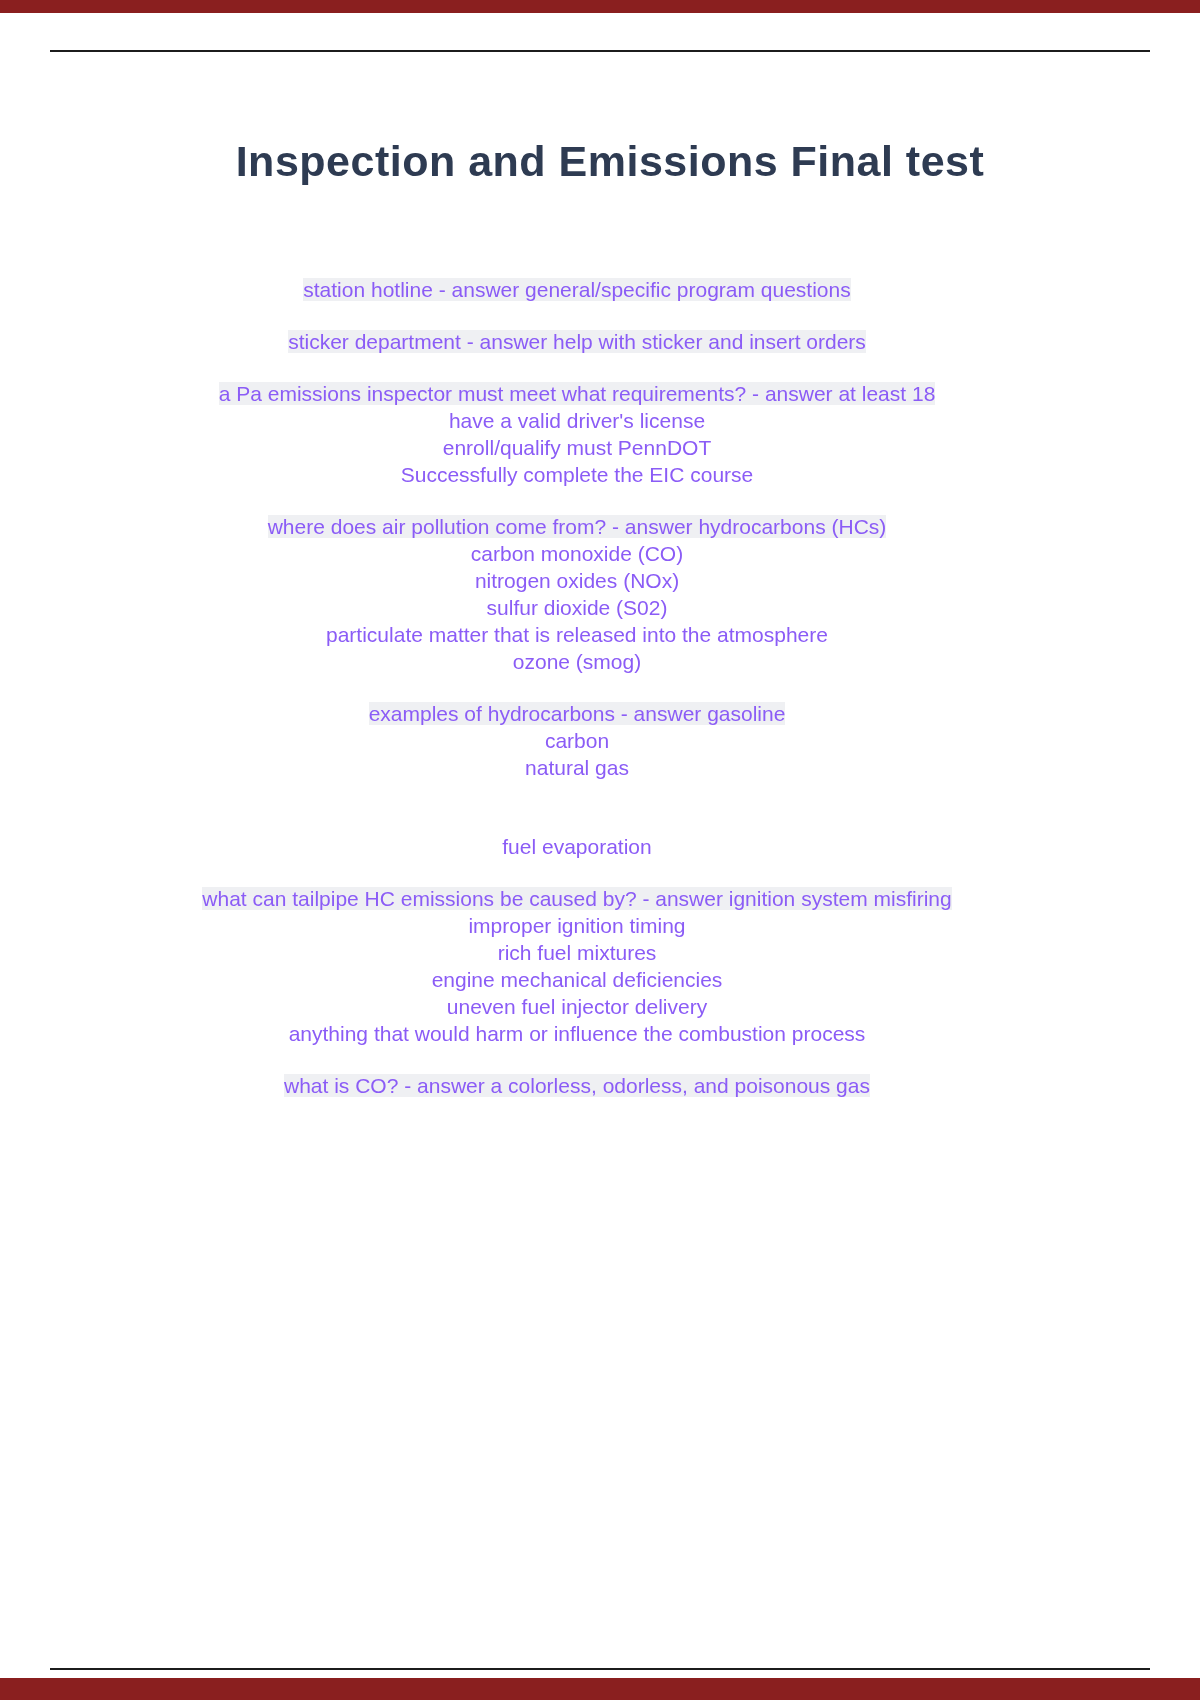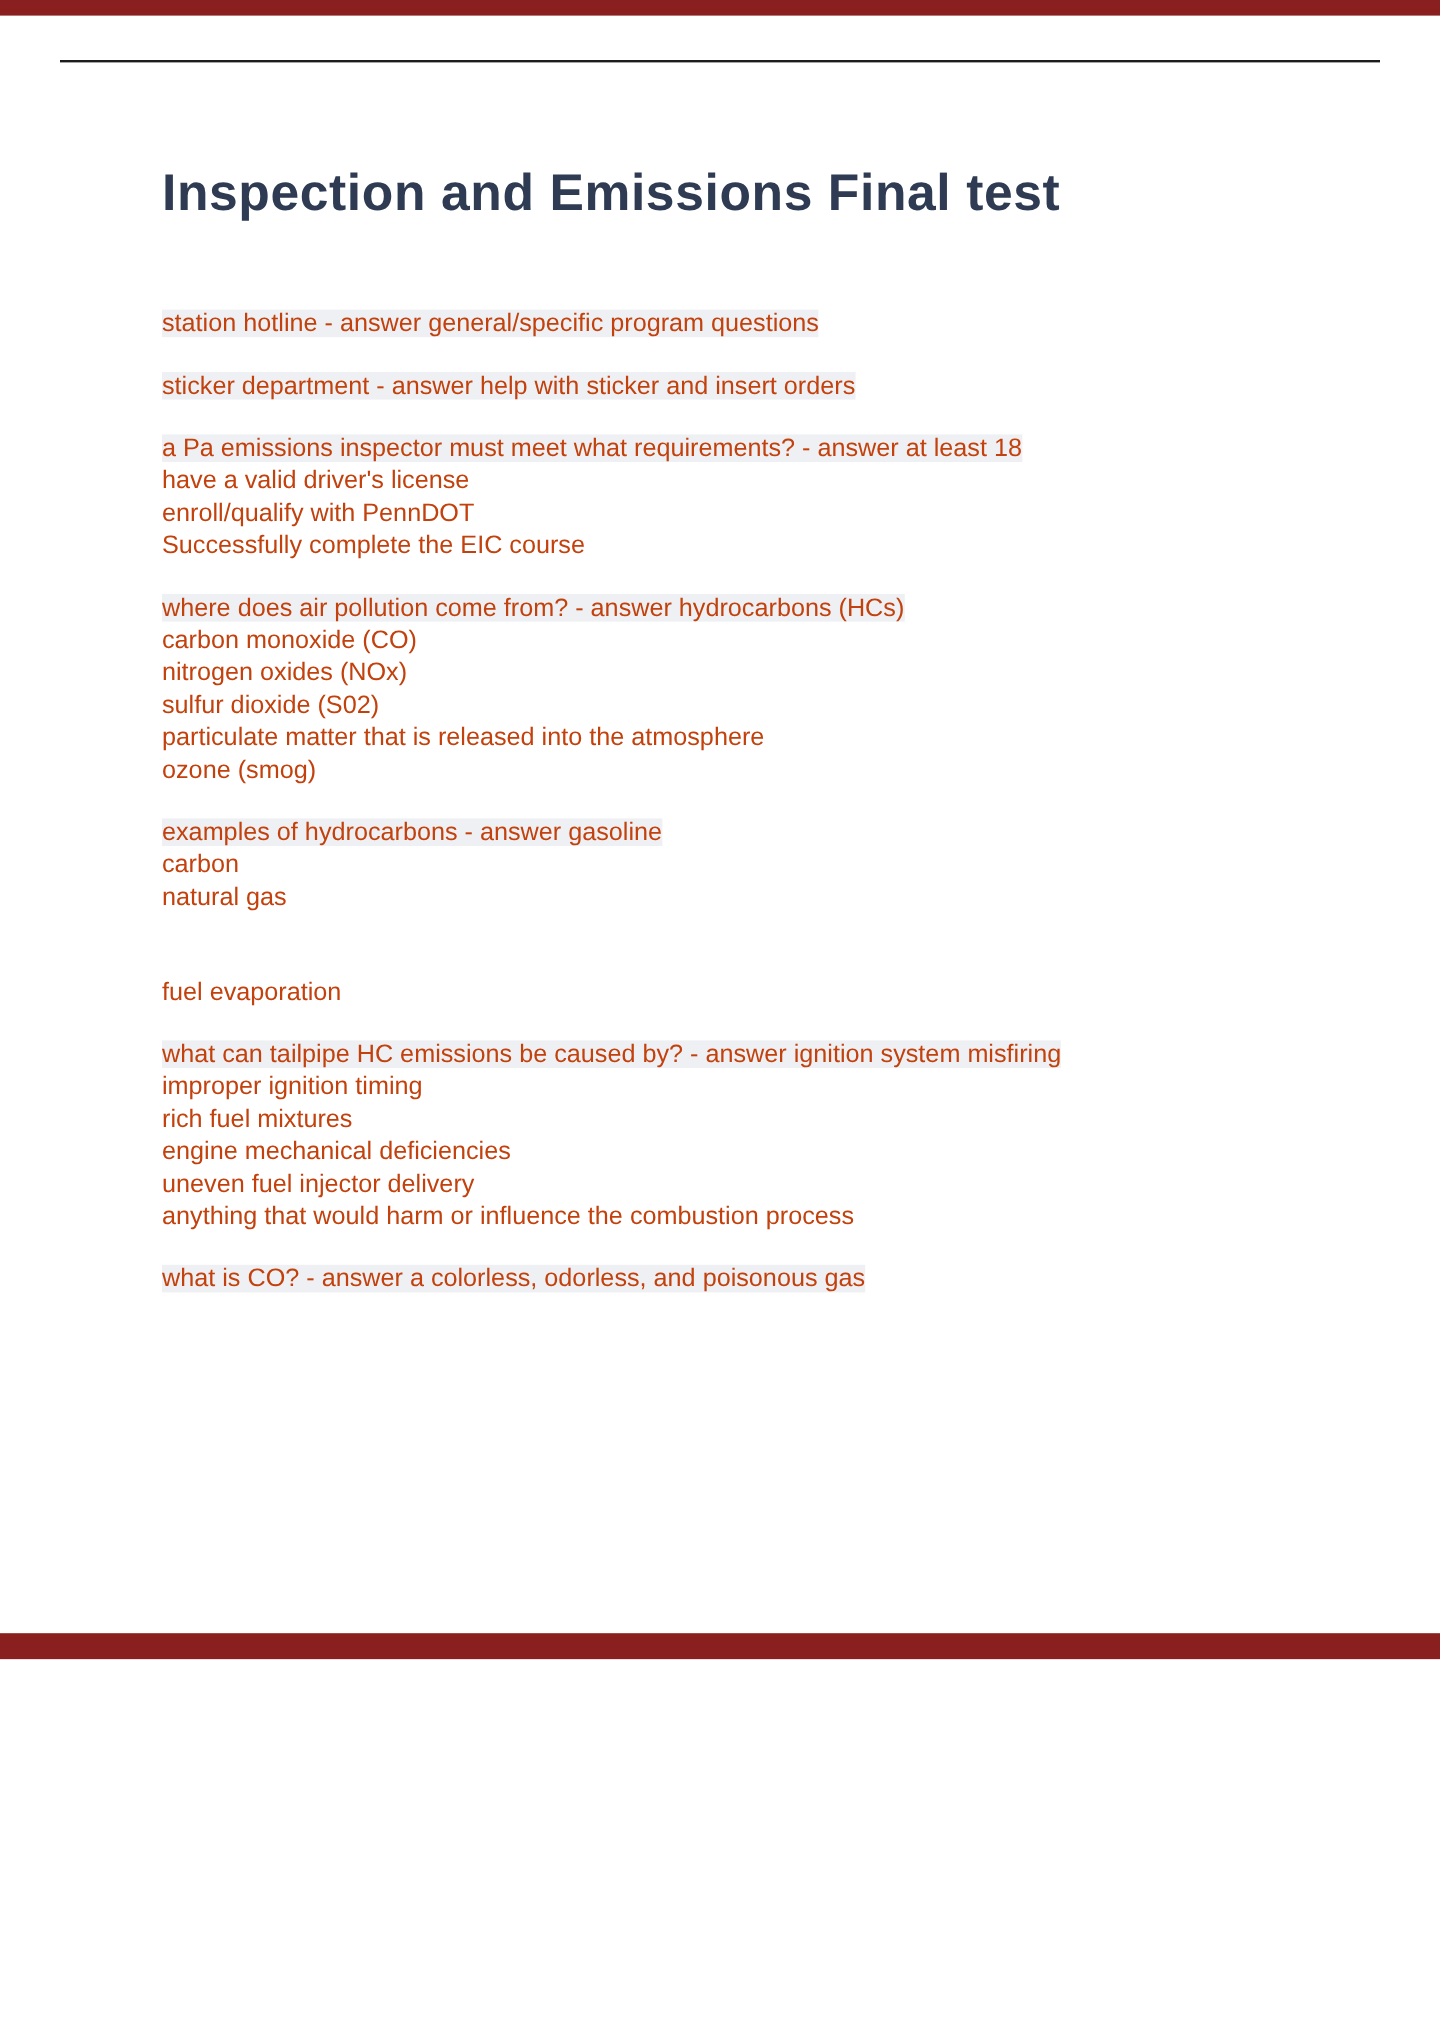--- a/index.html
+++ b/index.html
@@ -5,23 +5,24 @@
   * { margin: 0; padding: 0; box-sizing: border-box; }
   html, body { background: #ffffff; }
   body {
     font-family: "Liberation Sans", sans-serif;
     width: 1200px;
     margin: 0 auto;
   }
   .page {
     position: relative;
     width: 1200px;
-    height: 1383px;
+    height: 1700px;
     background: #ffffff;
     overflow: hidden;
+    text-align: center;
   }
   .border-bar {
     position: absolute;
     left: 0;
     width: 1200px;
     background: #8a1f1f;
   }
   .border-bar.top { top: 0; height: 13px; }
   .border-bar.bottom { bottom: 0; height: 22px; }
   .rule {
@@ -40,25 +41,25 @@
     width: 950px;
     font-size: 43px;
     line-height: 1.15;
     font-weight: bold;
     color: #2e3b52;
     letter-spacing: 0.5px;
   }
   .content {
     position: absolute;
     left: 135px;
-    top: 256px;
+    top: 276px;
     width: 884px;
     font-size: 21px;
     line-height: 27px;
-    color: #c2410c;
+    color: #8b5cf6;
   }
   .qa-block {
     margin: 0 0 25px 0;
   }
   .qa-line {
     -webkit-box-decoration-break: clone;
     box-decoration-break: clone;
   }
   .qa-line.hl {
     background: #eff0f3;
@@ -69,21 +70,21 @@
 
 <div class="page">
   <div class="border-bar top"></div>
   <div class="rule top"></div>
 
   <h1 class="page-title">Inspection and Emissions Final test</h1>
 
   <main class="content" id="content">
       <p class="qa-block"><span class="qa-line hl">station hotline - answer general/specific program questions</span></p>
       <p class="qa-block"><span class="qa-line hl">sticker department - answer help with sticker and insert orders</span></p>
-      <p class="qa-block"><span class="qa-line hl">a Pa emissions inspector must meet what requirements? - answer at least 18</span><br><span class="qa-line">have a valid driver's license</span><br><span class="qa-line">enroll/qualify with PennDOT</span><br><span class="qa-line">Successfully complete the EIC course</span></p>
+      <p class="qa-block"><span class="qa-line hl">a Pa emissions inspector must meet what requirements? - answer at least 18</span><br><span class="qa-line">have a valid driver's license</span><br><span class="qa-line">enroll/qualify must PennDOT</span><br><span class="qa-line">Successfully complete the EIC course</span></p>
       <p class="qa-block"><span class="qa-line hl">where does air pollution come from? - answer hydrocarbons (HCs)</span><br><span class="qa-line">carbon monoxide (CO)</span><br><span class="qa-line">nitrogen oxides (NOx)</span><br><span class="qa-line">sulfur dioxide (S02)</span><br><span class="qa-line">particulate matter that is released into the atmosphere</span><br><span class="qa-line">ozone (smog)</span></p>
       <p class="qa-block"><span class="qa-line hl">examples of hydrocarbons - answer gasoline</span><br><span class="qa-line">carbon</span><br><span class="qa-line">natural gas</span></p>
       <p class="qa-block"><br><span class="qa-line">fuel evaporation</span></p>
       <p class="qa-block"><span class="qa-line hl">what can tailpipe HC emissions be caused by? - answer ignition system misfiring</span><br><span class="qa-line">improper ignition timing</span><br><span class="qa-line">rich fuel mixtures</span><br><span class="qa-line">engine mechanical deficiencies</span><br><span class="qa-line">uneven fuel injector delivery</span><br><span class="qa-line">anything that would harm or influence the combustion process</span></p>
       <p class="qa-block"><span class="qa-line hl">what is CO? - answer a colorless, odorless, and poisonous gas</span></p>
     </main>
 
   <div class="rule bottom"></div>
   <div class="border-bar bottom"></div>
 </div>

